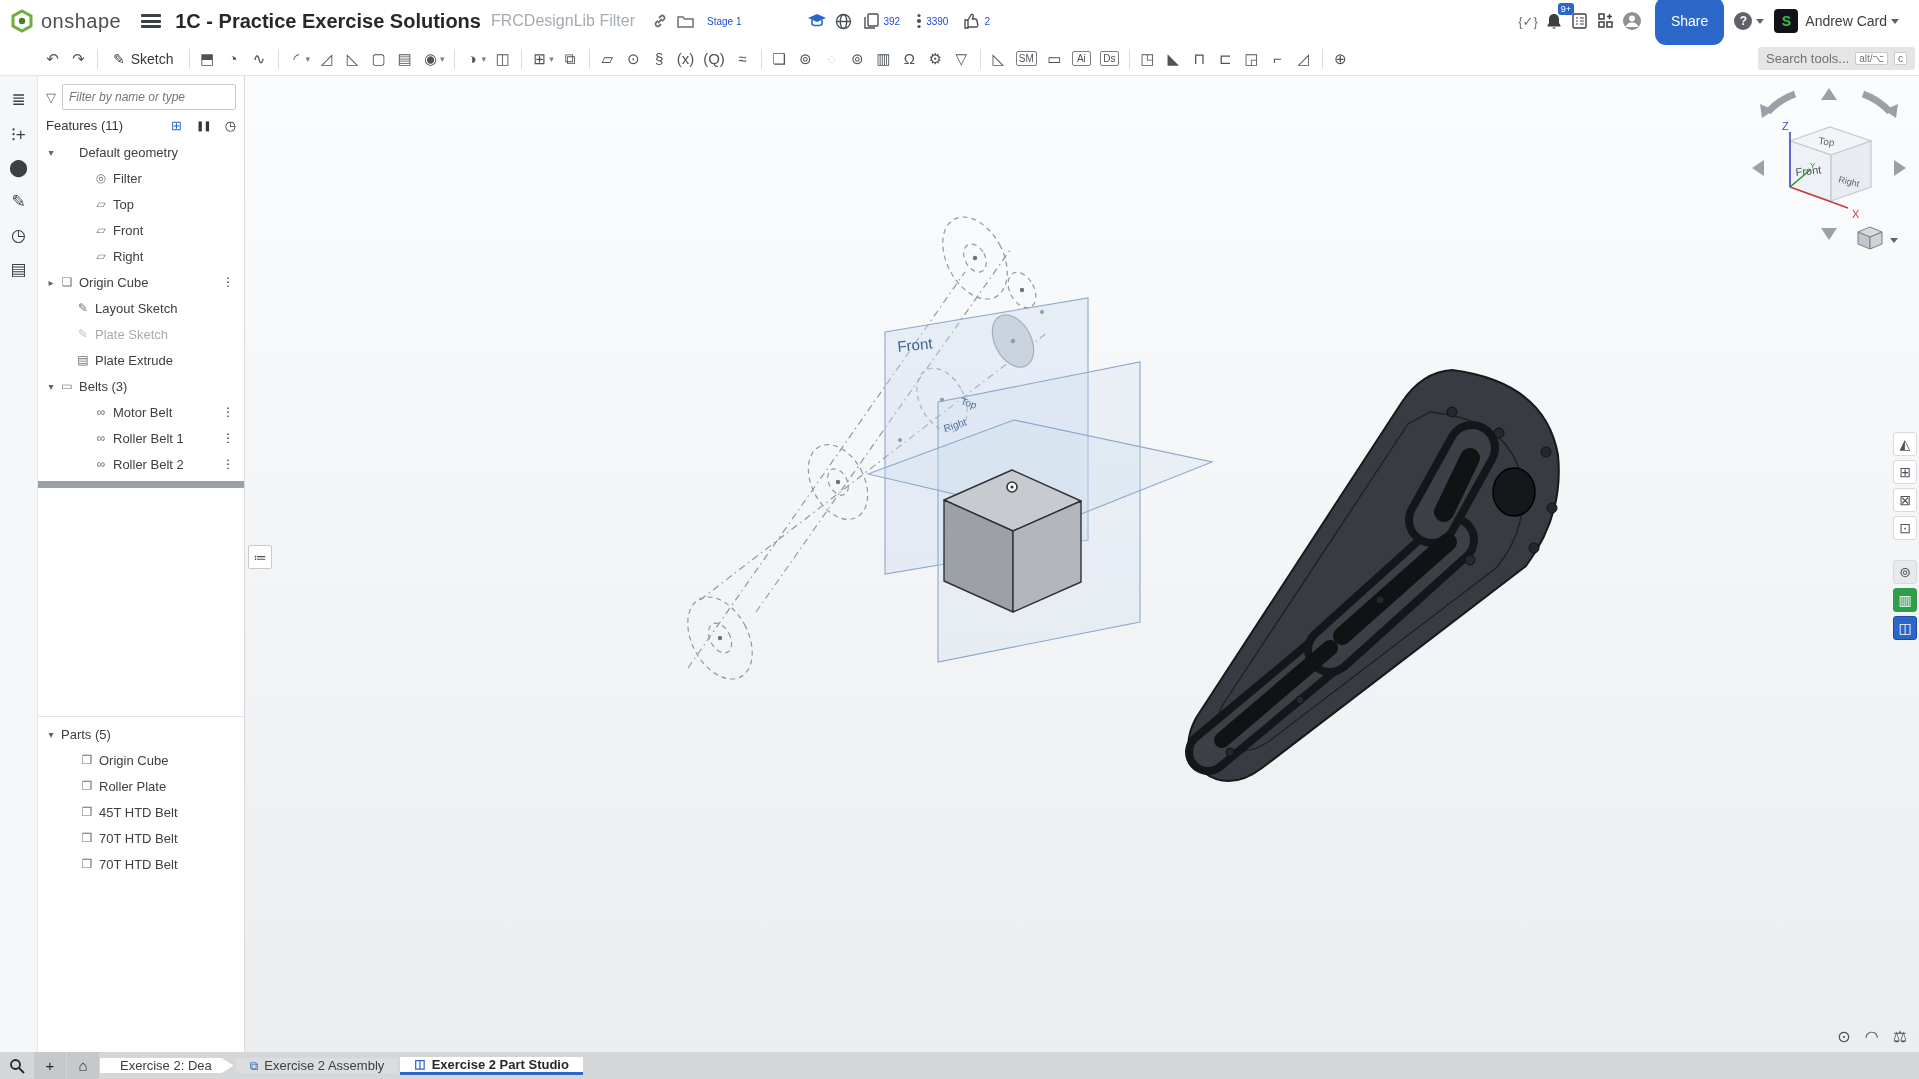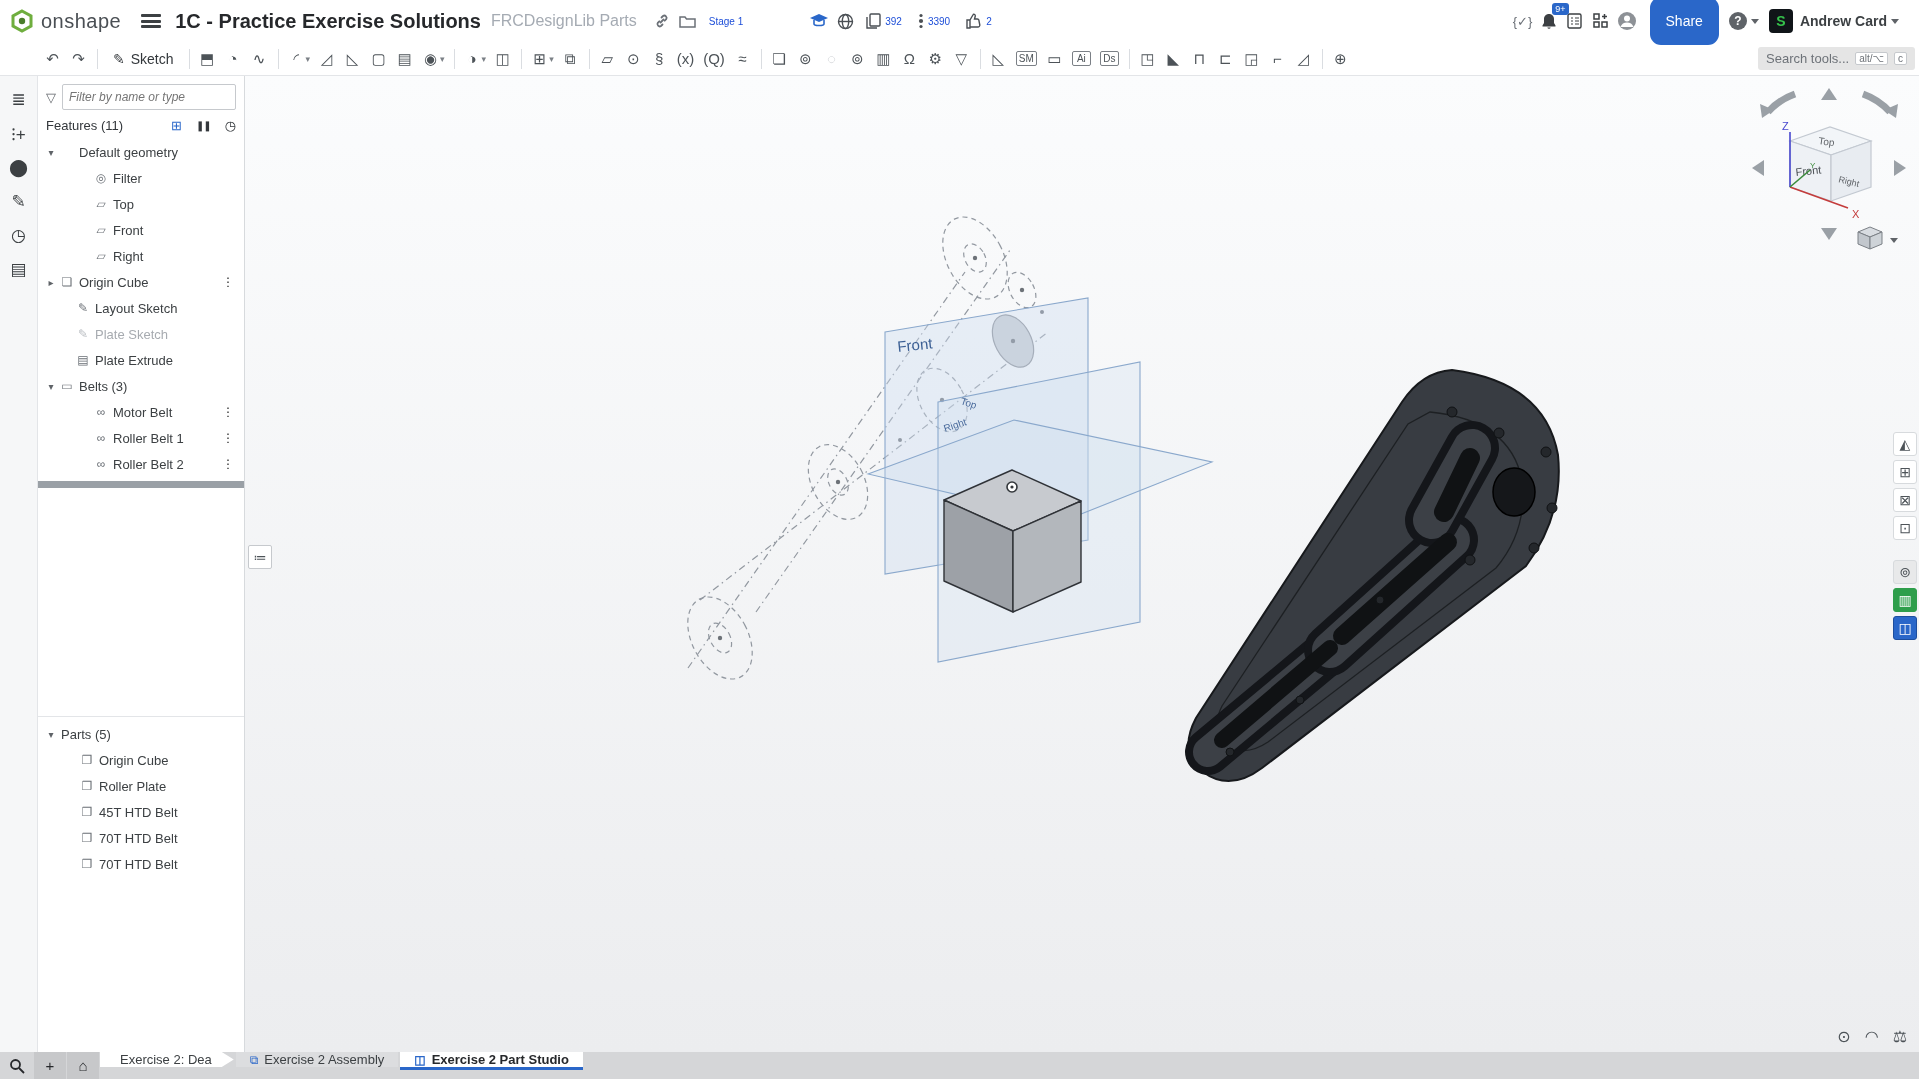--- a/index.html
+++ b/index.html
@@ -16,21 +16,21 @@
   .doc-title { font-size:20px; font-weight:bold; color:#26282b; white-space:nowrap; }
   .doc-sub { font-size:16px; color:#a5abb3; margin-left:10px; white-space:nowrap; }
   .hicon { color:#6b7077; font-size:15px; display:flex; align-items:center; justify-content:center; width:26px; height:26px; }
   .hstat { display:flex; align-items:center; gap:4px; font-size:10px; color:#1d4ed8; margin:0 8px; }
   .share-btn { background:#2a67c9; color:#fff; font-size:14px; border:none; border-radius:11px;
     padding:16px 16px; margin:0 10px; cursor:pointer; }
   .badge { position:absolute; top:-5px; right:-7px; background:#2a67c9; color:#fff; font-size:9px;
     border-radius:3px; padding:1px 3px; }
   .avatar { width:24px; height:24px; background:#101418; border-radius:4px; color:#35c24b;
     font-weight:bold; font-size:14px; display:flex; align-items:center; justify-content:center; }
-  .username { font-size:14px; color:#3c4043; margin:0 4px 0 7px; white-space:nowrap;font-weight:bold; }
+  .username { font-size:14px; color:#3c4043; margin:0 4px 0 7px; white-space:nowrap; }
   .caret { width:0; height:0; border-left:4px solid transparent; border-right:4px solid transparent;
     border-top:5px solid #5f6368; display:inline-block; }
   .help-circle { width:18px; height:18px; border-radius:50%; background:#5f6368; color:#fff;
     font-size:12px; font-weight:bold; display:flex; align-items:center; justify-content:center; }
 
   
   .toolbar { position:absolute; top:42px; left:0; right:0; height:34px; background:#fff;
     border-bottom:1px solid #e3e5e8; display:flex; align-items:center; padding:0 4px 0 40px; z-index:25; }
   .tb-list { display:flex; align-items:center; height:100%; }
   .tb-item { display:flex; align-items:center; height:28px; padding:0 4px; border-radius:2px;
@@ -95,21 +95,21 @@
 
   .measure-row { position:absolute; right:12px; bottom:6px; display:flex; gap:14px; z-index:21; }
   .measure-row .mi { font-size:16px; color:#4d5358; cursor:pointer; }
 
   
   .statusbar { position:absolute; left:0; right:0; bottom:0; height:27px; background:#d5d6d8;
     display:flex; align-items:stretch; z-index:30; }
   .sb-icon { width:34px; display:flex; align-items:center; justify-content:center; color:#26282b; cursor:pointer; }
   .sb-btn { width:32px; display:flex; align-items:center; justify-content:center; background:#c7c8ca;
     color:#26282b; font-size:15px; margin-right:1px; cursor:pointer; }
-  .tabs { display:flex; align-items:flex-start; }
+  .tabs { display:flex; align-items:center; }
   .tab { display:flex; align-items:center; gap:6px; padding:0 14px; font-size:13px; color:#3c4043;
     background:#e0e1e3; margin-right:2px; cursor:pointer; white-space:nowrap; }
   .tab .ticon { font-size:12px; color:#2a67c9; }
   .tab.flag { background:#fff; padding-right:22px;
     clip-path:polygon(0 0, calc(100% - 12px) 0, 100% 50%, calc(100% - 12px) 100%, 0 100%); }
   .tab.asm { background:#dcdddf; }
   .tab.active { background:#fff; border-bottom:3px solid #2a67c9; font-weight:bold; color:#26282b; }
 </style>
 </head>
 <body>
@@ -121,21 +121,21 @@
       <circle cx="12" cy="12" r="3.2" fill="#4a7d2b"></circle>
     </svg>
     <span class="logo-text">onshape</span>
   </div>
   <div class="hamburger">
       <i></i>
       <i></i>
       <i></i>
     </div>
   <span class="doc-title">1C - Practice Exercise Solutions</span>
-  <span class="doc-sub">FRCDesignLib Parts</span>
+  <span class="doc-sub">FRCDesignLib Filter</span>
 
   <span class="hicon" style="margin-left:12px">
     <svg width="16" height="16" viewBox="0 0 16 16" fill="none" stroke="#6b7077" stroke-width="1.8" stroke-linecap="round">
       <path d="M6.5 9.5 L9.5 6.5"></path>
         <path d="M7.5 4.5 l1.5-1.5 a2.3 2.3 0 0 1 3.2 3.2 L10.7 7.7"></path>
         <path d="M8.5 11.5 l-1.5 1.5 a2.3 2.3 0 0 1 -3.2-3.2 L5.3 8.3"></path>
     </svg>
   </span>
   <span class="hicon">
     <svg width="17" height="14" viewBox="0 0 17 14" fill="none" stroke="#6b7077" stroke-width="1.5">

